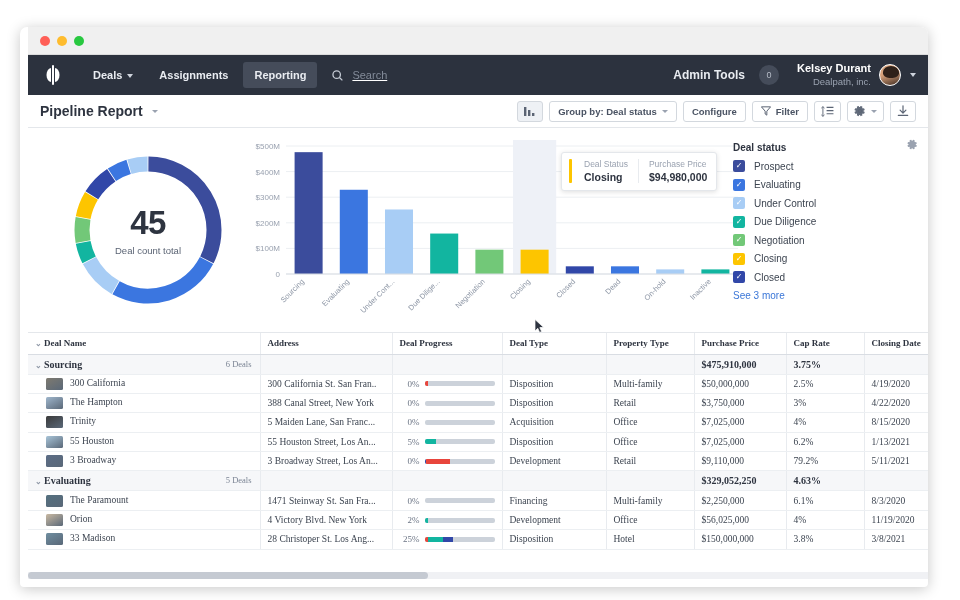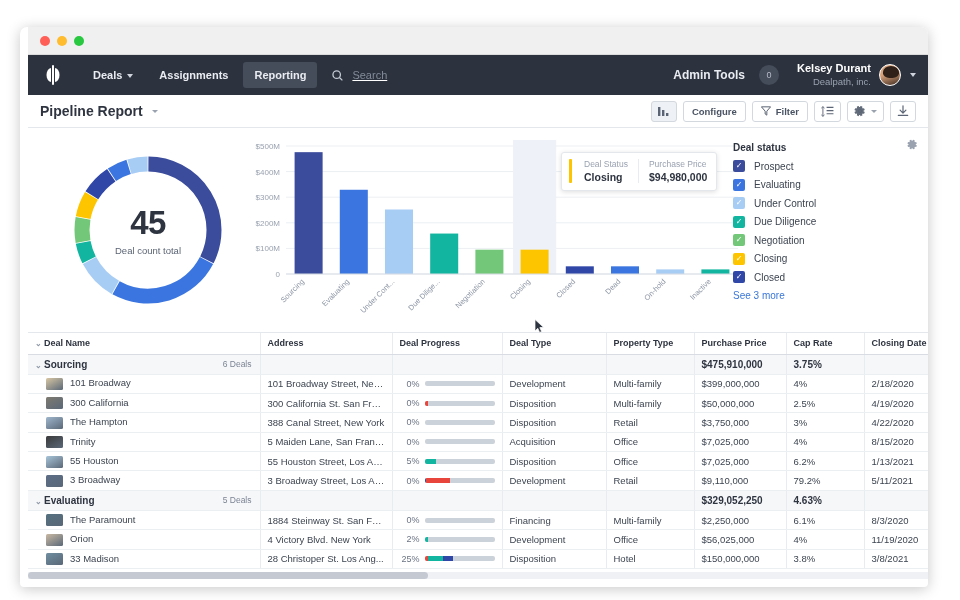--- a/index.html
+++ b/index.html
@@ -116,21 +116,21 @@
   .lg-title { font-size: 10px; font-weight: bold; color: #2e3440; margin-bottom: 7px; }
   .lg-item { display: flex; align-items: center; margin-bottom: 6.5px; }
   .lg-box {
     width: 12px; height: 12px; border-radius: 2px; margin-right: 9px;
     display: flex; align-items: center; justify-content: center;
     color: #fff; font-size: 8px; line-height: 1;
   }
   .lg-lab { font-size: 10px; color: #3c4椒椒; color: #3c4450; }
   .lg-more { font-size: 10px; color: #3b77d8; margin-top: 3px; }
   
-  .tablewrap { height: 246px; overflow: hidden; position: relative; }
+  .tablewrap { height: 246px; overflow: hidden; position: relative; font-family: Liberation Serif, serif; }
   table { border-collapse: collapse; width: 920px; table-layout: fixed; }
   th, td {
     font-size: 9.5px; color: #3c4450;
     border-right: 1px solid #e8ebef; border-bottom: 1px solid #eceff2;
     padding: 0 7px; height: 19.4px; text-align: left;
     overflow: hidden; white-space: nowrap; text-overflow: ellipsis;
   }
   thead th {
     background: #fff; font-weight: bold; color: #2e3440; height: 21px;
     border-bottom: 1px solid #d9dde3; font-size: 9px;
@@ -199,20 +199,24 @@
   <div class="toolbar">
     <span class="rtitle">Pipeline Report</span>
     <i class="dcaret" style="margin-left:9px"></i>
     <span class="tb-right">
       <span class="btn icon sel">
         <svg width="12" height="11" viewBox="0 0 12 11">
             <rect x="0" y="1" width="2.4" height="9" fill="#5b6474"></rect>
             <rect x="4" y="4" width="2.4" height="6" fill="#5b6474"></rect>
             <rect x="8" y="7" width="2.4" height="3" fill="#5b6474"></rect>
           </svg>
+      </span>
+      <span class="btn">
+        <span>Group by: Deal status</span>
+          <i class="dcaret"></i>
       </span>
       <span class="btn">Configure</span>
       <span class="btn">
         <svg width="10" height="10" viewBox="0 0 12 12">
             <path d="M0.5 1h11L7 6.2V11L5 9.6V6.2z" fill="none" stroke="#5b6474" stroke-width="1.2" stroke-linejoin="round"></path>
           </svg>
         <span>Filter</span>
       </span>
       <span class="btn icon">
         <svg width="13" height="11" viewBox="0 0 14 12">
@@ -385,35 +389,20 @@
             <td style="position:relative"><span class="chev">⌄</span><span>Sourcing</span><span class="cnt" style="position:absolute;right:8px;font-weight:normal;color:#7b8494;font-size:8.5px">6 Deals</span></td>
             <td></td>
             <td></td>
             <td></td>
             <td></td>
             <td class="bold">$475,910,000</td>
             <td class="bold">3.75%</td>
             <td></td>
           </tr>
           <tr>
-            <td style="padding-left:18px"><span class="thumb" style="background:linear-gradient(150deg,#d8c7a3,#5a6878)"></span><span>101 Broadway</span></td>
-            <td>101 Broadway Street, New...</td>
-            <td>
-              <span class="pcell">
-                <span class="ptxt">0%</span>
-                <span class="ptrack"></span>
-              </span>
-            </td>
-            <td>Development</td>
-            <td>Multi-family</td>
-            <td>$399,000,000</td>
-            <td>4%</td>
-            <td>2/18/2020</td>
-          </tr>
-          <tr>
             <td style="padding-left:18px"><span class="thumb" style="background:linear-gradient(150deg,#7e7a70,#5a6878)"></span><span>300 California</span></td>
             <td>300 California St. San Fran..</td>
             <td>
               <span class="pcell">
                 <span class="ptxt">0%</span>
                 <span class="ptrack">
                   <span class="pseg" style="background:#e8453c;width:5%"></span>
                 </span>
               </span>
             </td>
@@ -493,21 +482,21 @@
             <td></td>
             <td></td>
             <td></td>
             <td></td>
             <td class="bold">$329,052,250</td>
             <td class="bold">4.63%</td>
             <td></td>
           </tr>
           <tr>
             <td style="padding-left:18px"><span class="thumb" style="background:linear-gradient(150deg,#54707f,#5a6878)"></span><span>The Paramount</span></td>
-            <td>1884 Steinway St. San Fra...</td>
+            <td>1471 Steinway St. San Fra...</td>
             <td>
               <span class="pcell">
                 <span class="ptxt">0%</span>
                 <span class="ptrack"></span>
               </span>
             </td>
             <td>Financing</td>
             <td>Multi-family</td>
             <td>$2,250,000</td>
             <td>6.1%</td>

